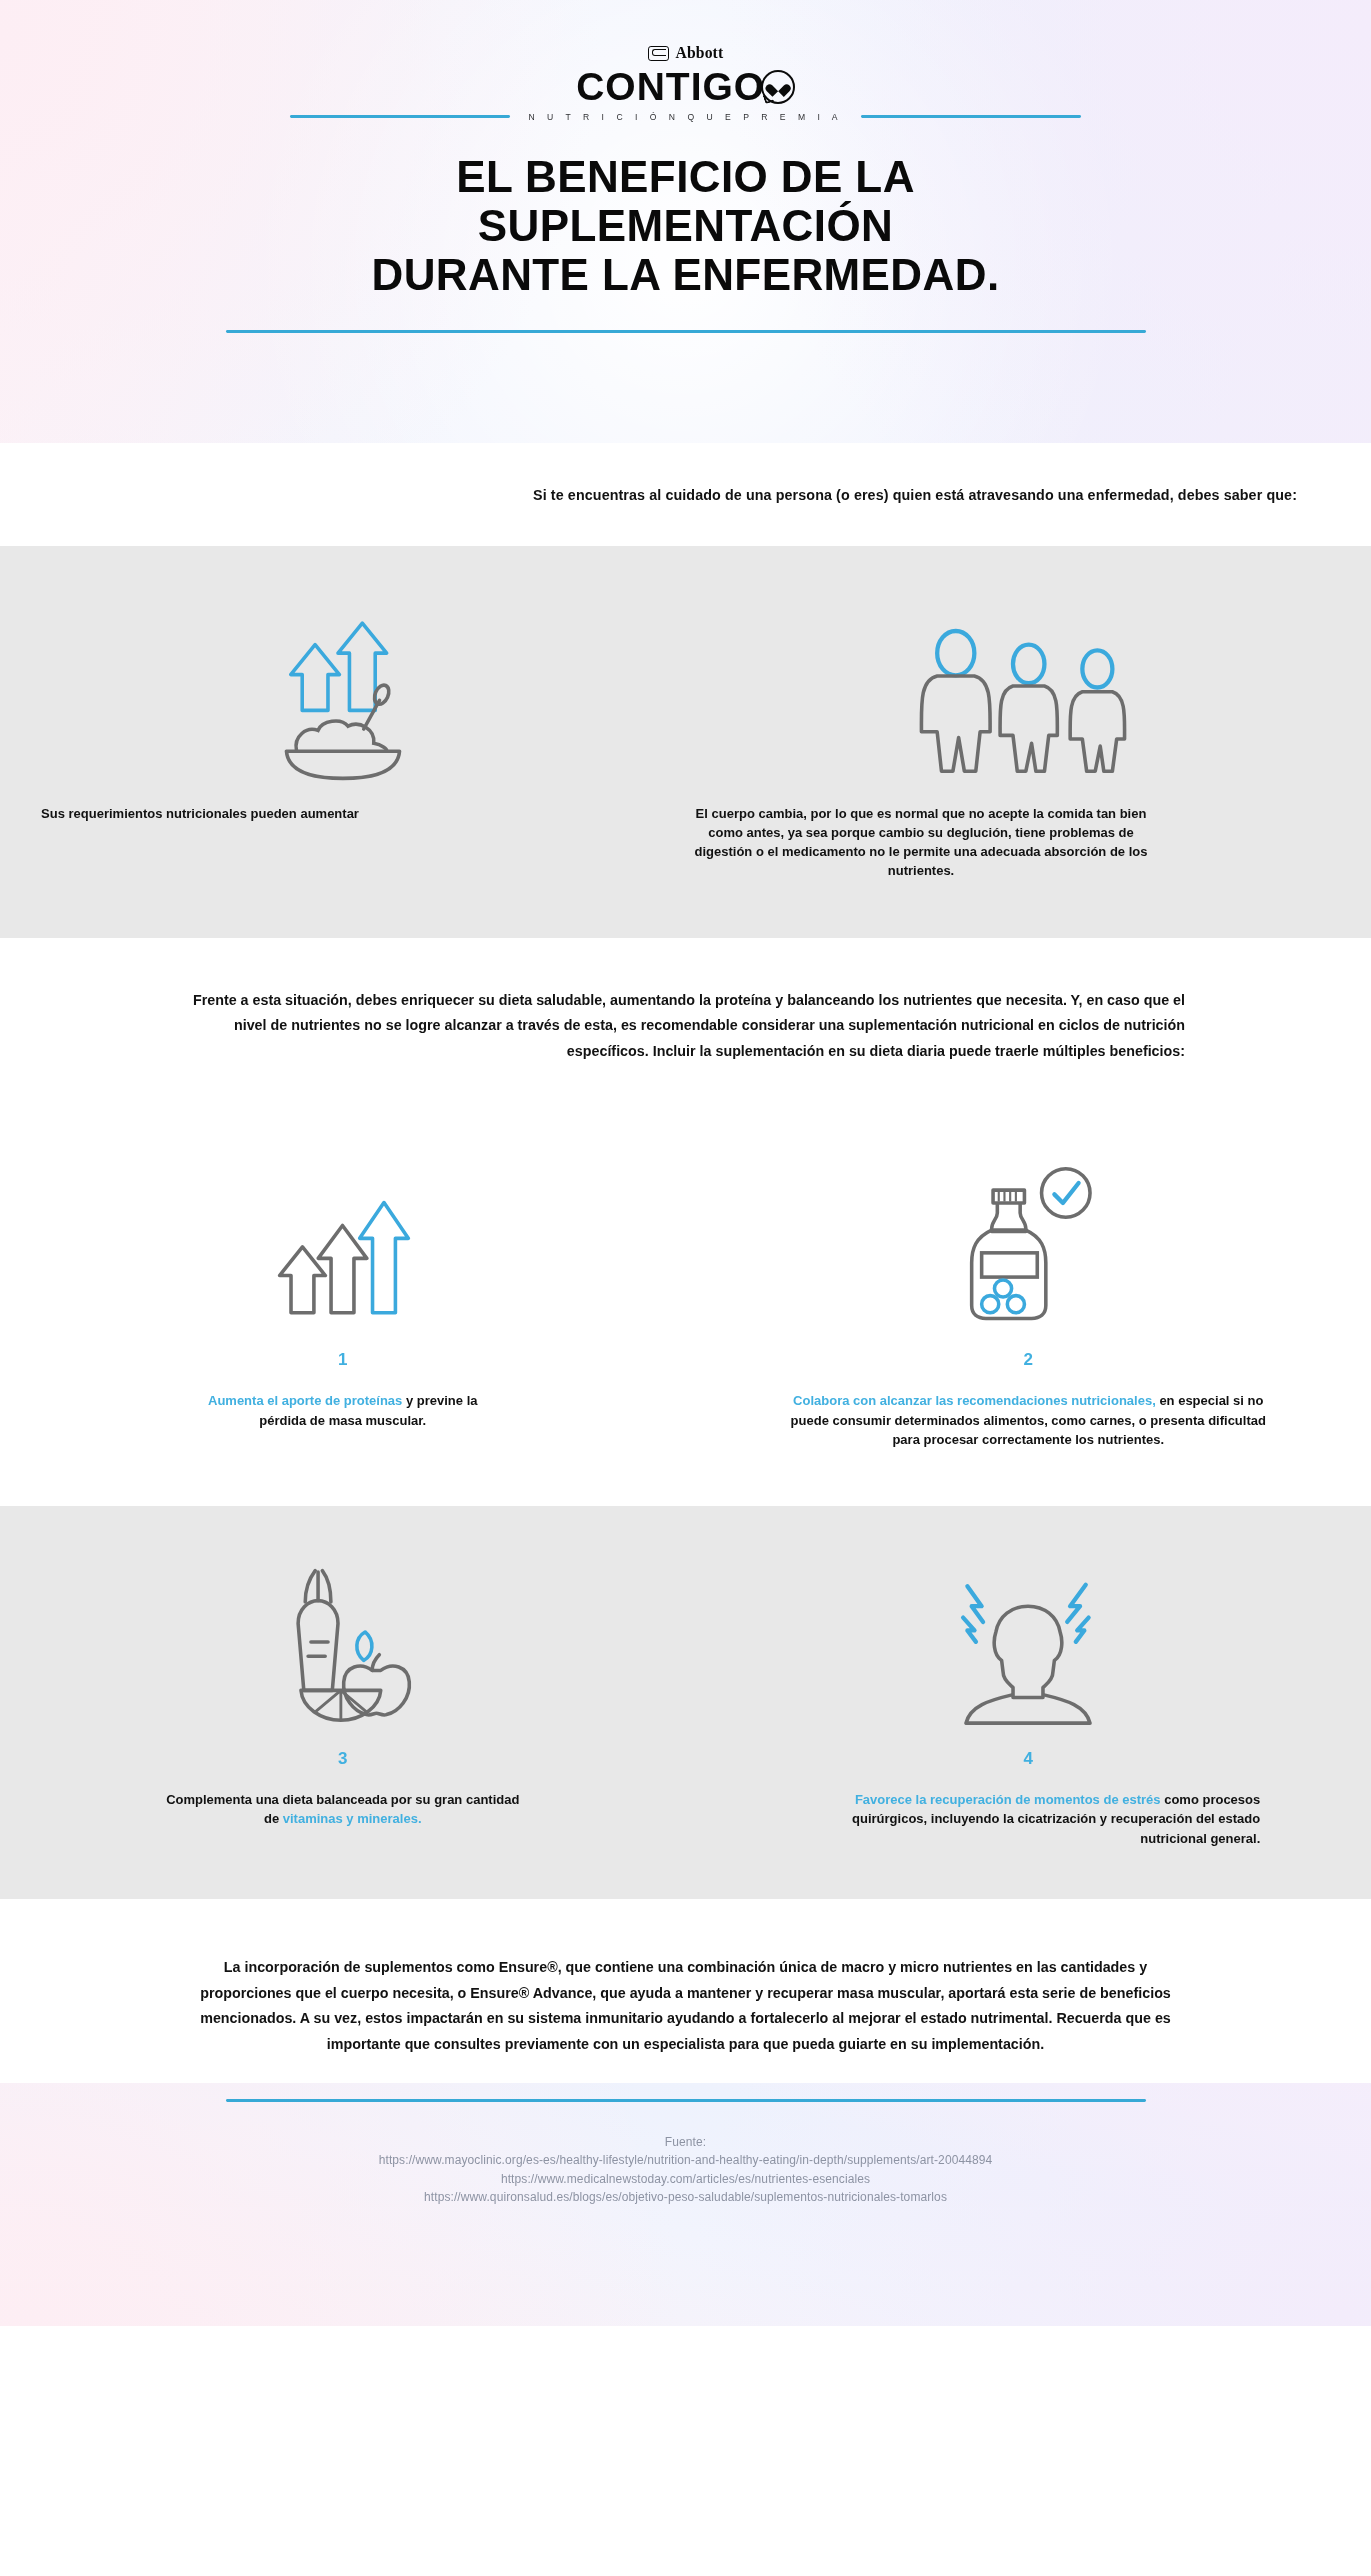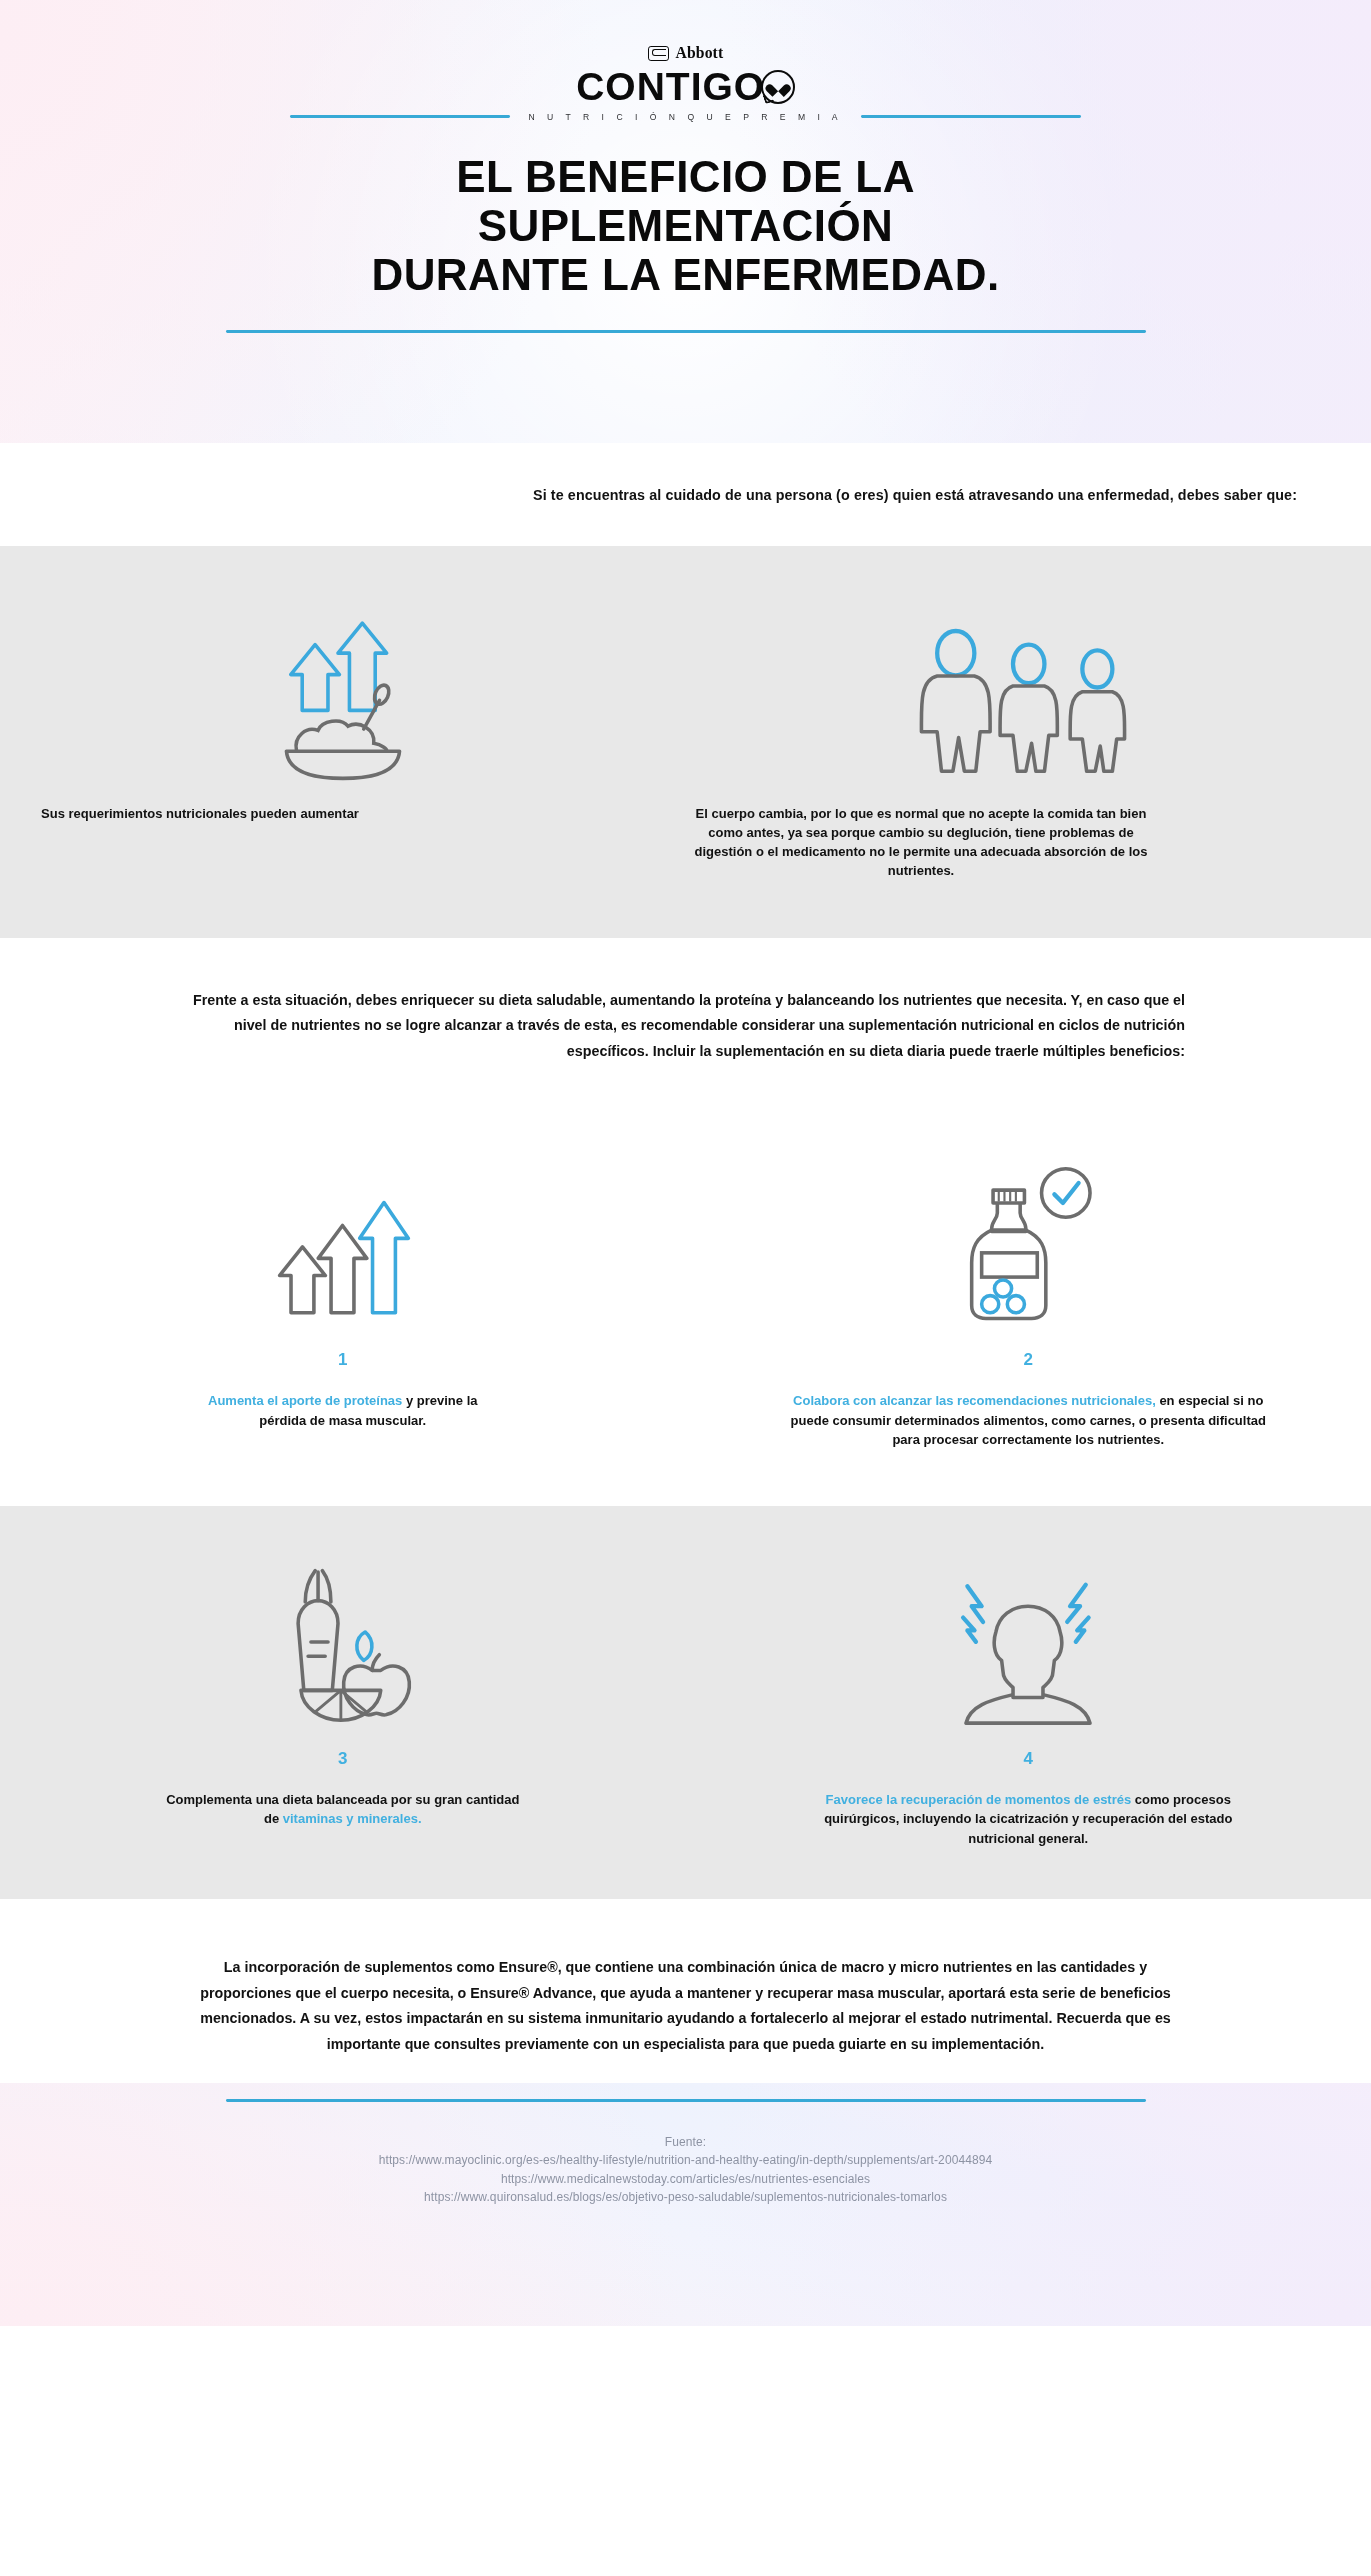--- a/index.html
+++ b/index.html
@@ -251,21 +251,21 @@
     text-align: center;
     font-weight: 700;
     font-size: 13px;
     line-height: 1.5;
     color: #111111;
   }
   .btext .hl { color: #41b0e0; }
   .b1 .btext { width: 300px; }
   .b2 .btext { width: 500px; }
   .b3 .btext { width: 371px; }
-  .b4 .btext { width: 464px; }
+  .b4 .btext { width: 464px; text-align: right; }
 
   .sec-benefits-top { padding: 41px 0 56px; }
   .sec-benefits-bot { padding: 41px 0 51px; }
 
   
   .closing {
     width: 1371px;
     background: #ffffff;
     padding: 56px 179px 0;
     text-align: center;

